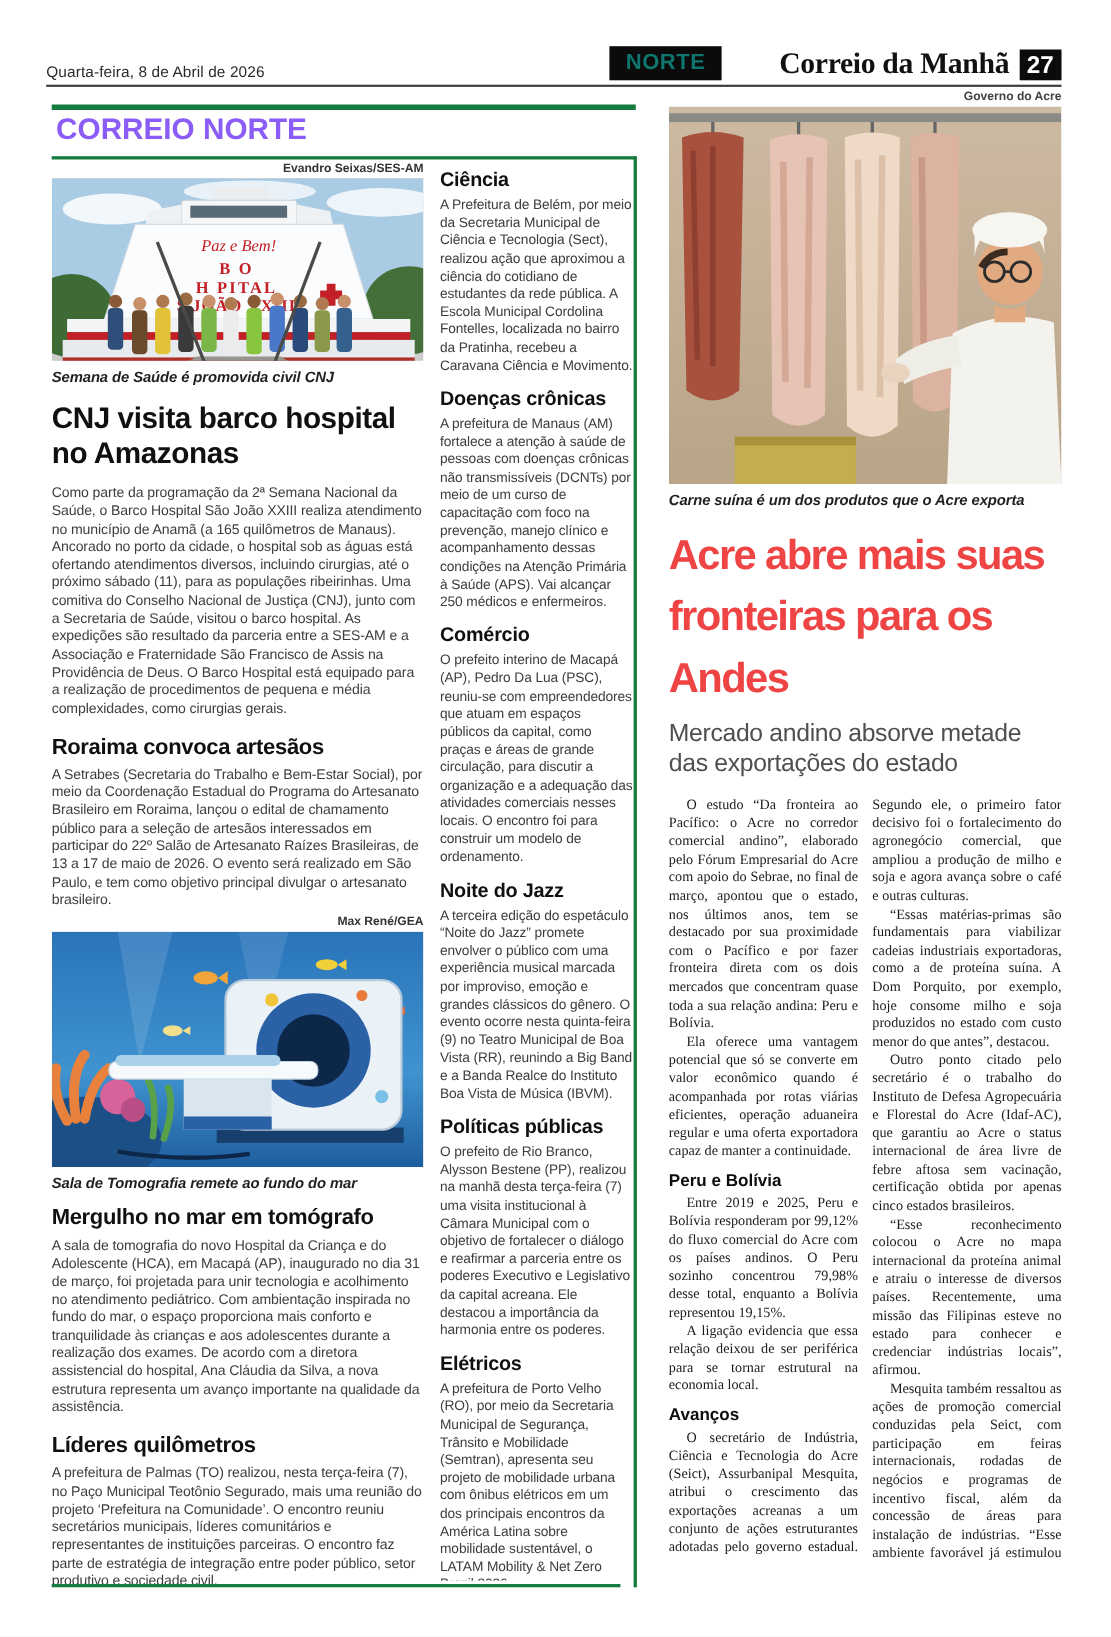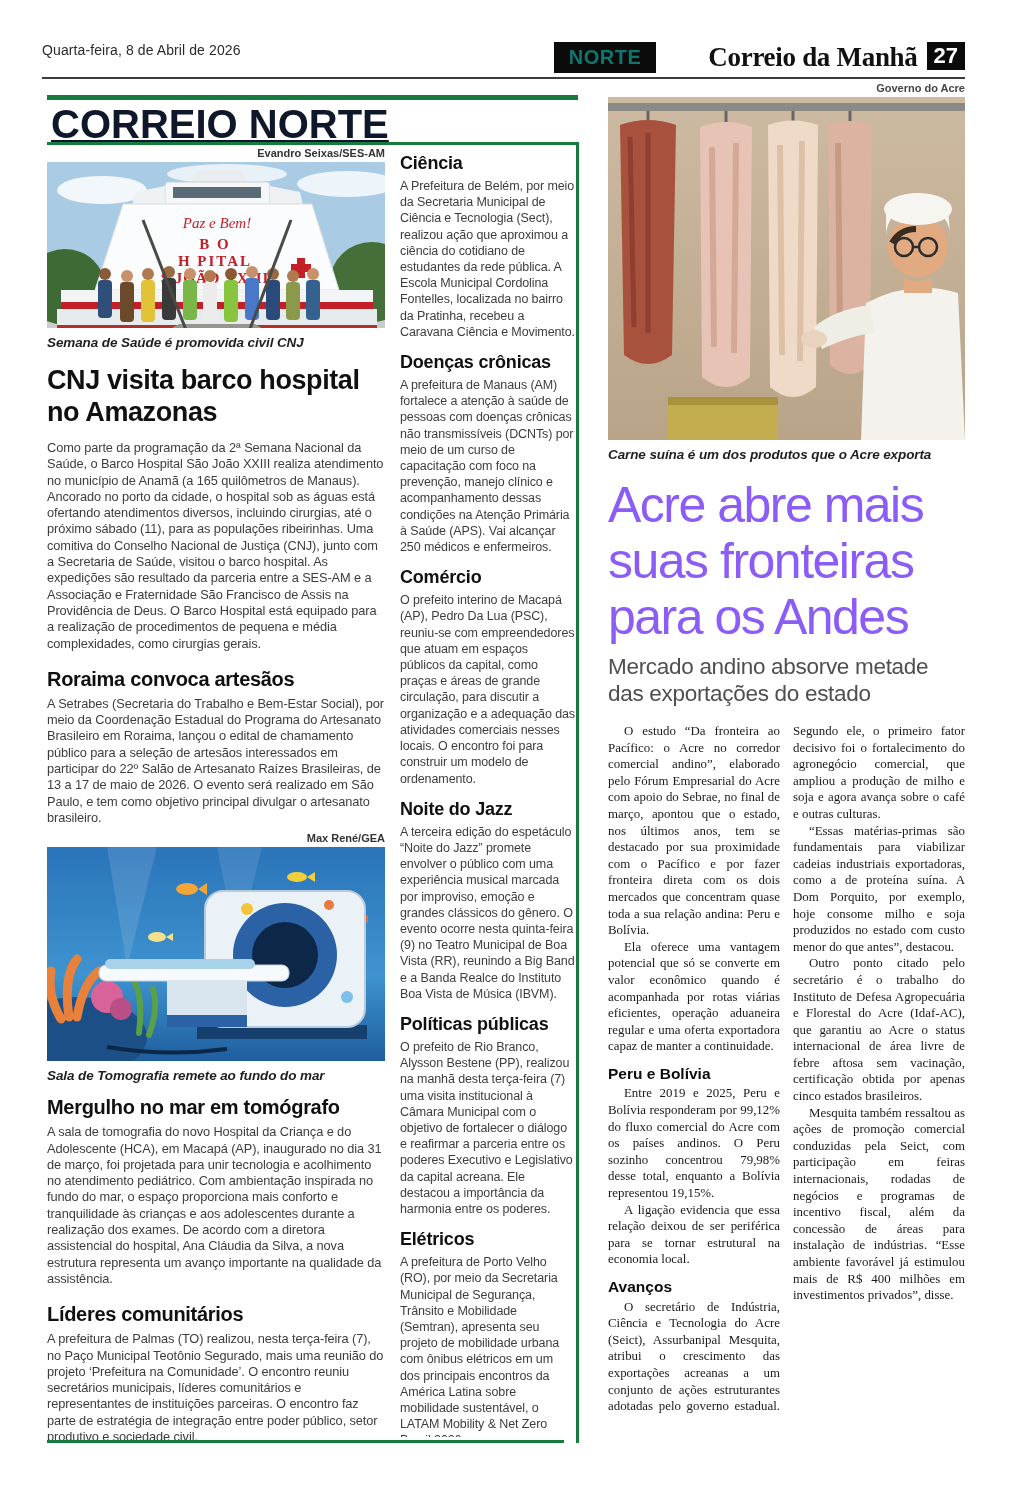--- a/index.html
+++ b/index.html
@@ -1,47 +1,47 @@
 <!DOCTYPE html>
 <html><head>
 <meta charset="utf-8">
 <style>
   html,body{margin:0;padding:0;background:#e9e9e9;}
   .page{position:relative;width:1010px;height:1488px;background:#ffffff;margin:0 auto;
         font-family:"Liberation Sans","DejaVu Sans",sans-serif;color:#222;overflow:hidden;}
   
-  .header-row{position:absolute;left:42px;top:42px;width:923px;display:flex;align-items:flex-start;}
+  .header-row{position:absolute;left:42px;top:42px;width:923px;display:flex;align-items:flex-end;}
   .date{font-size:14px;color:#2b2b2b;flex:1;letter-spacing:.1px;}
   .tag-box{background:#0b0b0b;color:#0f766e;font-weight:bold;font-size:20px;padding:4px 15px;letter-spacing:.5px;}
   .masthead{font-family:"Liberation Serif","DejaVu Serif",serif;font-weight:bold;font-size:27px;color:#111;
             margin-left:52px;margin-right:9px;letter-spacing:-.3px;}
   .pagenum-box{background:#0b0b0b;color:#fff;font-weight:bold;font-size:22px;padding:1px 7px;}
   .header-rule{position:absolute;left:42px;top:77px;width:923px;height:2px;background:#3c3c3c;}
   
   .green-top{position:absolute;left:47px;top:95px;width:531px;height:5px;background:#177b3f;}
-  .cn-title{position:absolute;left:51px;top:102px;font-size:40px;font-weight:800;color:#0f172a;letter-spacing:0;text-decoration:underline;}
+  .cn-title{position:absolute;left:51px;top:102px;font-size:27px;font-weight:800;color:#8b5cf6;letter-spacing:0;}
   .green-mid{position:absolute;left:47px;top:142px;width:531px;height:3px;background:#177b3f;}
   .green-vert{position:absolute;left:576px;top:142px;width:3px;height:1301px;background:#177b3f;}
   .green-bottom{position:absolute;left:47px;top:1440px;width:517px;height:3px;background:#177b3f;}
   
   .left-col{position:absolute;left:47px;top:147px;width:338px;height:1293px;overflow:hidden;}
   .mid-col{position:absolute;left:384px;top:147px;width:176px;height:1290px;overflow:hidden;margin-left:16px;}
   .main-col{position:absolute;left:608px;top:82px;width:357px;height:1390px;overflow:hidden;}
   .credit{font-size:11px;font-weight:bold;color:#333;text-align:right;margin:0 0 3px 0;}
   .photo{width:100%;overflow:hidden;background:#ccc;}
   .photo svg{display:block;}
   .caption{font-style:italic;font-weight:600;font-size:13.5px;color:#1f1f1f;margin:7px 0 0 0;letter-spacing:-.1px;}
   h2.head1{font-size:27px;line-height:32px;font-weight:bold;color:#101010;margin:14px 0 12px 0;letter-spacing:-.4px;}
   h3.sub{font-size:20px;font-weight:bold;color:#101010;margin:16px 0 5px 0;letter-spacing:-.3px;}
   .body-sans{font-size:12.8px;line-height:16.3px;color:#3d3d3d;margin:0;letter-spacing:-.1px;}
   .brief h3{font-size:18px;font-weight:bold;color:#101010;margin:12px 0 4px 0;letter-spacing:-.2px;}
   .brief:first-child h3{margin-top:6px;}
   .brief p{font-size:12.5px;line-height:16.2px;color:#3d3d3d;margin:0;letter-spacing:-.1px;}
   
-  h1.main-head{font-size:50px;line-height:56px;font-weight:normal;color:#8b5cf6;margin:15px 0 8px 0;letter-spacing:-1.5px;}
+  h1.main-head{font-size:38px;line-height:56px;font-weight:bold;color:#ef4444;margin:15px 0 8px 0;letter-spacing:-1.5px;}
   .deck{font-size:22.5px;line-height:27px;color:#4f4f4f;font-weight:400;margin:6px 0 16px 0;letter-spacing:-.3px;}
   .serif-cols{column-count:2;column-gap:13px;column-fill:auto;height:702px;
               font-family:"Liberation Serif","DejaVu Serif",serif;font-size:12.9px;line-height:16.6px;
               text-align:justify;color:#1a1a1a;overflow:hidden;}
   .serif-cols p{margin:0;text-indent:16px;}
   .serif-cols h4{font-family:"Liberation Sans","DejaVu Sans",sans-serif;font-size:15.5px;color:#0d0d0d;
                  margin:11px 0 3px 0;text-indent:0;text-align:left;}
 </style>
 </head>
 <body>
@@ -201,21 +201,21 @@
         <rect x="120" y="134" width="80" height="46" fill="#d9e6ef"></rect>
         <rect x="120" y="168" width="80" height="12" fill="#2b62a6"></rect>
         <path d="M60 200 q60 10 120 2" stroke="#0c2747" stroke-width="4" fill="none"></path>
       </svg>
     </div>
 
     <div class="caption">Sala de Tomografia remete ao fundo do mar</div>
     <h3 class="sub" style="margin-top:13px">Mergulho no mar em tomógrafo</h3>
     <p class="body-sans">A sala de tomografia do novo Hospital da Criança e do Adolescente (HCA), em Macapá (AP), inaugurado no dia 31 de março, foi projetada para unir tecnologia e acolhimento no atendimento pediátrico. Com ambientação inspirada no fundo do mar, o espaço proporciona mais conforto e tranquilidade às crianças e aos adolescentes durante a realização dos exames. De acordo com a diretora assistencial do hospital, Ana Cláudia da Silva, a nova estrutura representa um avanço importante na qualidade da assistência.</p>
 
-    <h3 class="sub">Líderes comunitários</h3>
+    <h3 class="sub">Líderes quilômetros</h3>
     <p class="body-sans">A prefeitura de Palmas (TO) realizou, nesta terça-feira (7), no Paço Municipal Teotônio Segurado, mais uma reunião do projeto ‘Prefeitura na Comunidade’. O encontro reuniu secretários municipais, líderes comunitários e representantes de instituições parceiras. O encontro faz parte de estratégia de integração entre poder público, setor produtivo e sociedade civil.</p>
   </div>
 
   <div class="mid-col">
     <div class="brief">
       <h3>Ciência</h3>
       <p>A Prefeitura de Belém, por meio da Secretaria Municipal de Ciência e Tecnologia (Sect), realizou ação que aproximou a ciência do cotidiano de estudantes da rede pública. A Escola Municipal Cordolina Fontelles, localizada no bairro da Pratinha, recebeu a Caravana Ciência e Movimento.</p>
     </div>
     <div class="brief">
       <h3>Doenças crônicas</h3>
@@ -294,17 +294,18 @@
     <div class="serif-cols">
       <p>O estudo “Da fronteira ao Pacífico: o Acre no corredor comercial andino”, elaborado pelo Fórum Empresarial do Acre com apoio do Sebrae, no final de março, apontou que o estado, nos últimos anos, tem se destacado por sua proximidade com o Pacífico e por fazer fronteira direta com os dois mercados que concentram quase toda a sua relação andina: Peru e Bolívia.</p>
       <p>Ela oferece uma vantagem potencial que só se converte em valor econômico quando é acompanhada por rotas viárias eficientes, operação aduaneira regular e uma oferta exportadora capaz de manter a continuidade.</p>
       <h4>Peru e Bolívia</h4>
       <p>Entre 2019 e 2025, Peru e Bolívia responderam por 99,12% do fluxo comercial do Acre com os países andinos. O Peru sozinho concentrou 79,98% desse total, enquanto a Bolívia representou 19,15%.</p>
       <p>A ligação evidencia que essa relação deixou de ser periférica para se tornar estrutural na economia local.</p>
       <h4>Avanços</h4>
       <p>O secretário de Indústria, Ciência e Tecnologia do Acre (Seict), Assurbanipal Mesquita, atribui o crescimento das exportações acreanas a um conjunto de ações estruturantes adotadas pelo governo estadual. Segundo ele, o primeiro fator decisivo foi o fortalecimento do agronegócio comercial, que ampliou a produção de milho e soja e agora avança sobre o café e outras culturas.</p>
       <p>“Essas matérias-primas são fundamentais para viabilizar cadeias industriais exportadoras, como a de proteína suína. A Dom Porquito, por exemplo, hoje consome milho e soja produzidos no estado com custo menor do que antes”, destacou.</p>
       <p>Outro ponto citado pelo secretário é o trabalho do Instituto de Defesa Agropecuária e Florestal do Acre (Idaf-AC), que garantiu ao Acre o status internacional de área livre de febre aftosa sem vacinação, certificação obtida por apenas cinco estados brasileiros.</p>
+      <p>“Esse reconhecimento colocou o Acre no mapa internacional da proteína animal e atraiu o interesse de diversos países. Recentemente, uma missão das Filipinas esteve no estado para conhecer e credenciar indústrias locais”, afirmou.</p>
       <p>Mesquita também ressaltou as ações de promoção comercial conduzidas pela Seict, com participação em feiras internacionais, rodadas de negócios e programas de incentivo fiscal, além da concessão de áreas para instalação de indústrias. “Esse ambiente favorável já estimulou mais de R$ 400 milhões em investimentos privados”, disse.</p>
     </div>
   </div>
 
 </div>
 
 </body></html>

